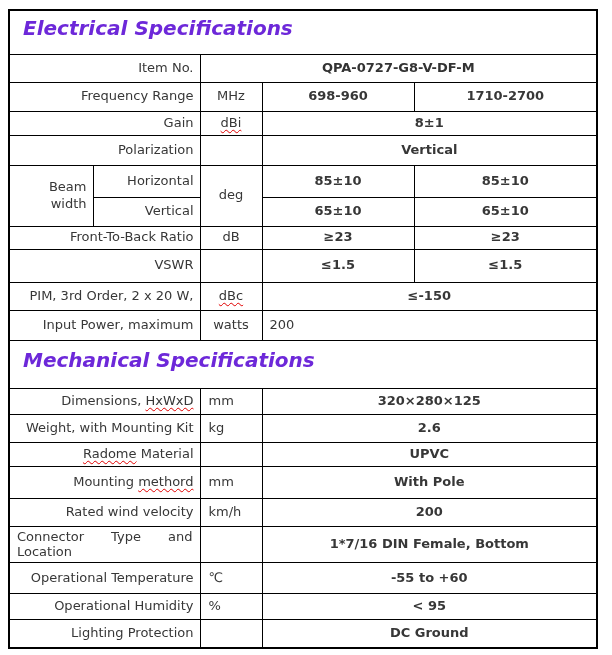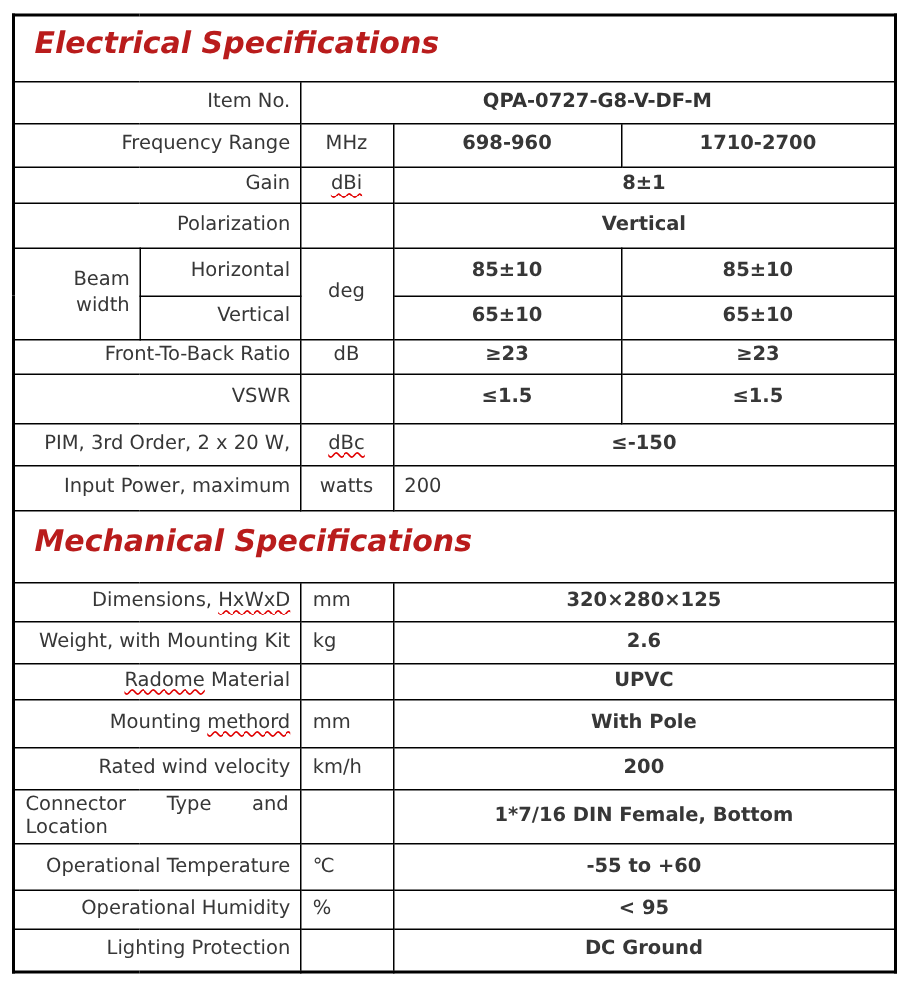--- a/index.html
+++ b/index.html
@@ -1,21 +1,21 @@
 <!DOCTYPE html>
 <html><head>
 <meta charset="utf-8">
 <style>
   html,body{margin:0;padding:0;background:#ffffff;}
   body{font-family:"DejaVu Sans", sans-serif;}
   .sheet{width:612px;height:655px;background:#fff;box-sizing:border-box;padding:9px 0 0 8px;}
   table.spec{border-collapse:collapse;table-layout:fixed;width:589px;border:2px solid #000;}
   td{border:1px solid #000;font-size:13px;color:#373737;vertical-align:middle;
      padding:1px 6px;overflow:hidden;line-height:1.25;}
-  .title-cell{font-weight:bold;font-style:italic;font-size:20px;color:#b91c1c;
+  .title-cell{font-weight:bold;font-style:italic;font-size:20px;color:#6d28d9;
      padding:2px 4px 10px 13px;vertical-align:middle;letter-spacing:0px;}
   .lbl{text-align:right;padding-left:7px;}
   .u-c{text-align:center;padding:1px 2px;margin-left:12px;}
   .u-l{text-align:left;padding-left:8px;}
   .val{text-align:center;font-weight:bold;}
   .val-l{text-align:left;padding-left:7px;}
   .bold{font-weight:bold;color:#333;margin-left:20px;}
   .misspell{text-decoration-line:underline;text-decoration-style:wavy;
      text-decoration-color:#e00000;text-decoration-thickness:1px;text-underline-offset:2px;}
   .beam-label{display:inline-block;width:46px;}

